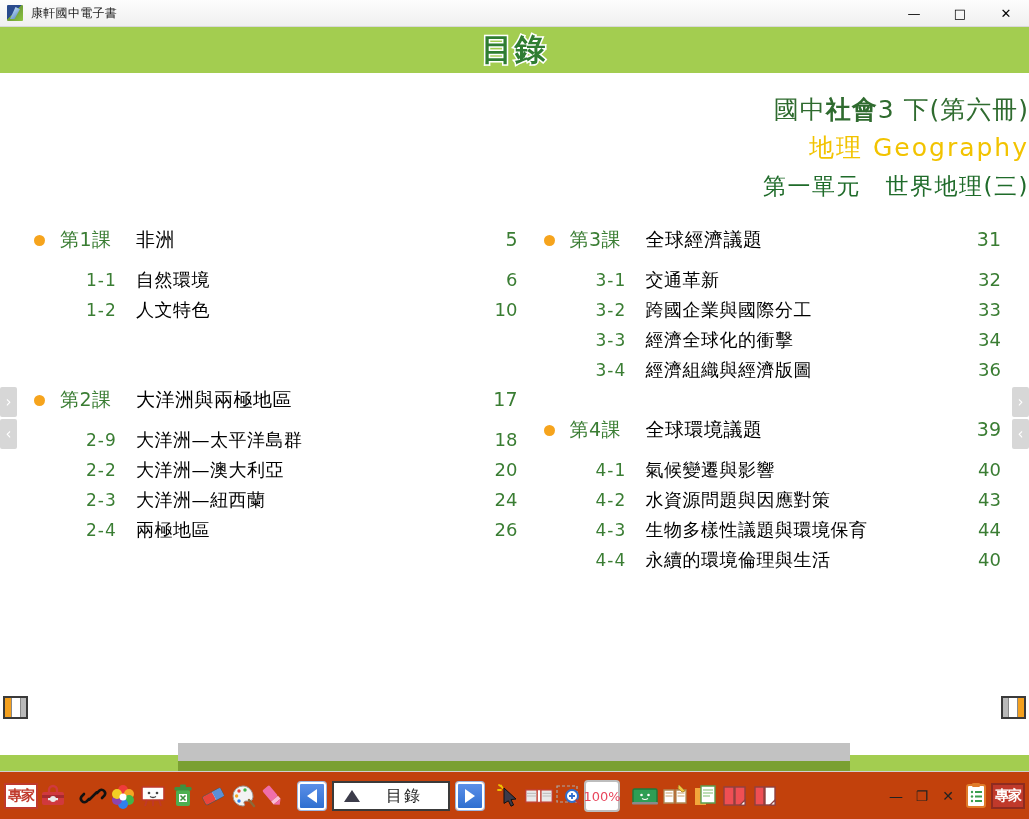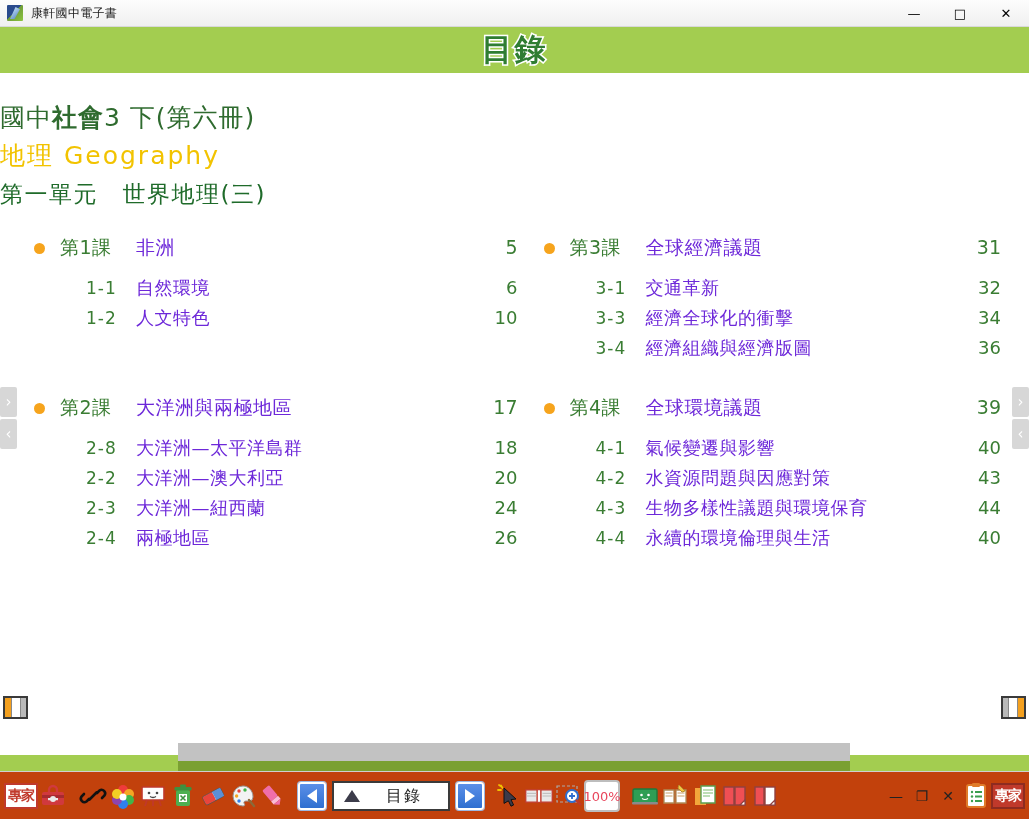--- a/index.html
+++ b/index.html
@@ -81,23 +81,22 @@
     font-size: 31px;
     font-weight: bold;
     color: #2f7d32;
     letter-spacing: 2px;
     -webkit-text-stroke: 3px #ffffff;
     paint-order: stroke fill;
     font-family: "DejaVu Sans", "Liberation Sans", sans-serif;
   }
 
   .subtitles {
-    text-align: left;
-    padding-top: 0;
-    margin-top: 28px;
+    text-align: right;
+    padding-top: 20px;
   }
   .sub1 {
     font-size: 25px;
     color: #2f6b2f;
     font-weight: bold;
     letter-spacing: 1px;
     line-height: 1.35;
   }
   .sub1 .thin { font-weight: normal; }
   .sub2 {
@@ -162,21 +161,21 @@
   .row.sub .num {
     width: 76px;
     font-size: 17px;
     color: #3a7d33;
     padding-left: 26px;
     box-sizing: border-box;
     letter-spacing: 1px;
   }
   .row .label {
     flex: 1;
-    color: #6d28d9;
+    color: #000000;
     font-size: 19px;
     letter-spacing: 0.5px;
     white-space: nowrap;
   }
   .row.sub .label { font-size: 18px; }
   .row .pagenum {
     flex: none;
     width: 40px;
     text-align: right;
     color: #3a7d33;
@@ -413,21 +412,21 @@
         <div class="row main">
           <div class="bullet-cell">
               <span class="bullet"></span>
             </div>
           <div class="num">第2課</div>
           <div class="label">大洋洲與兩極地區</div>
           <div class="pagenum">17</div>
         </div>
         <div class="row sub">
           <div class="bullet-cell"></div>
-          <div class="num">2-8</div>
+          <div class="num">2-9</div>
           <div class="label">大洋洲—太平洋島群</div>
           <div class="pagenum">18</div>
         </div>
         <div class="row sub">
           <div class="bullet-cell"></div>
           <div class="num">2-2</div>
           <div class="label">大洋洲—澳大利亞</div>
           <div class="pagenum">20</div>
         </div>
         <div class="row sub">
@@ -458,20 +457,26 @@
           <div class="pagenum">31</div>
         </div>
         <div class="row sub">
           <div class="bullet-cell"></div>
           <div class="num">3-1</div>
           <div class="label">交通革新</div>
           <div class="pagenum">32</div>
         </div>
         <div class="row sub">
           <div class="bullet-cell"></div>
+          <div class="num">3-2</div>
+          <div class="label">跨國企業與國際分工</div>
+          <div class="pagenum">33</div>
+        </div>
+        <div class="row sub">
+          <div class="bullet-cell"></div>
           <div class="num">3-3</div>
           <div class="label">經濟全球化的衝擊</div>
           <div class="pagenum">34</div>
         </div>
         <div class="row sub">
           <div class="bullet-cell"></div>
           <div class="num">3-4</div>
           <div class="label">經濟組織與經濟版圖</div>
           <div class="pagenum">36</div>
         </div>

